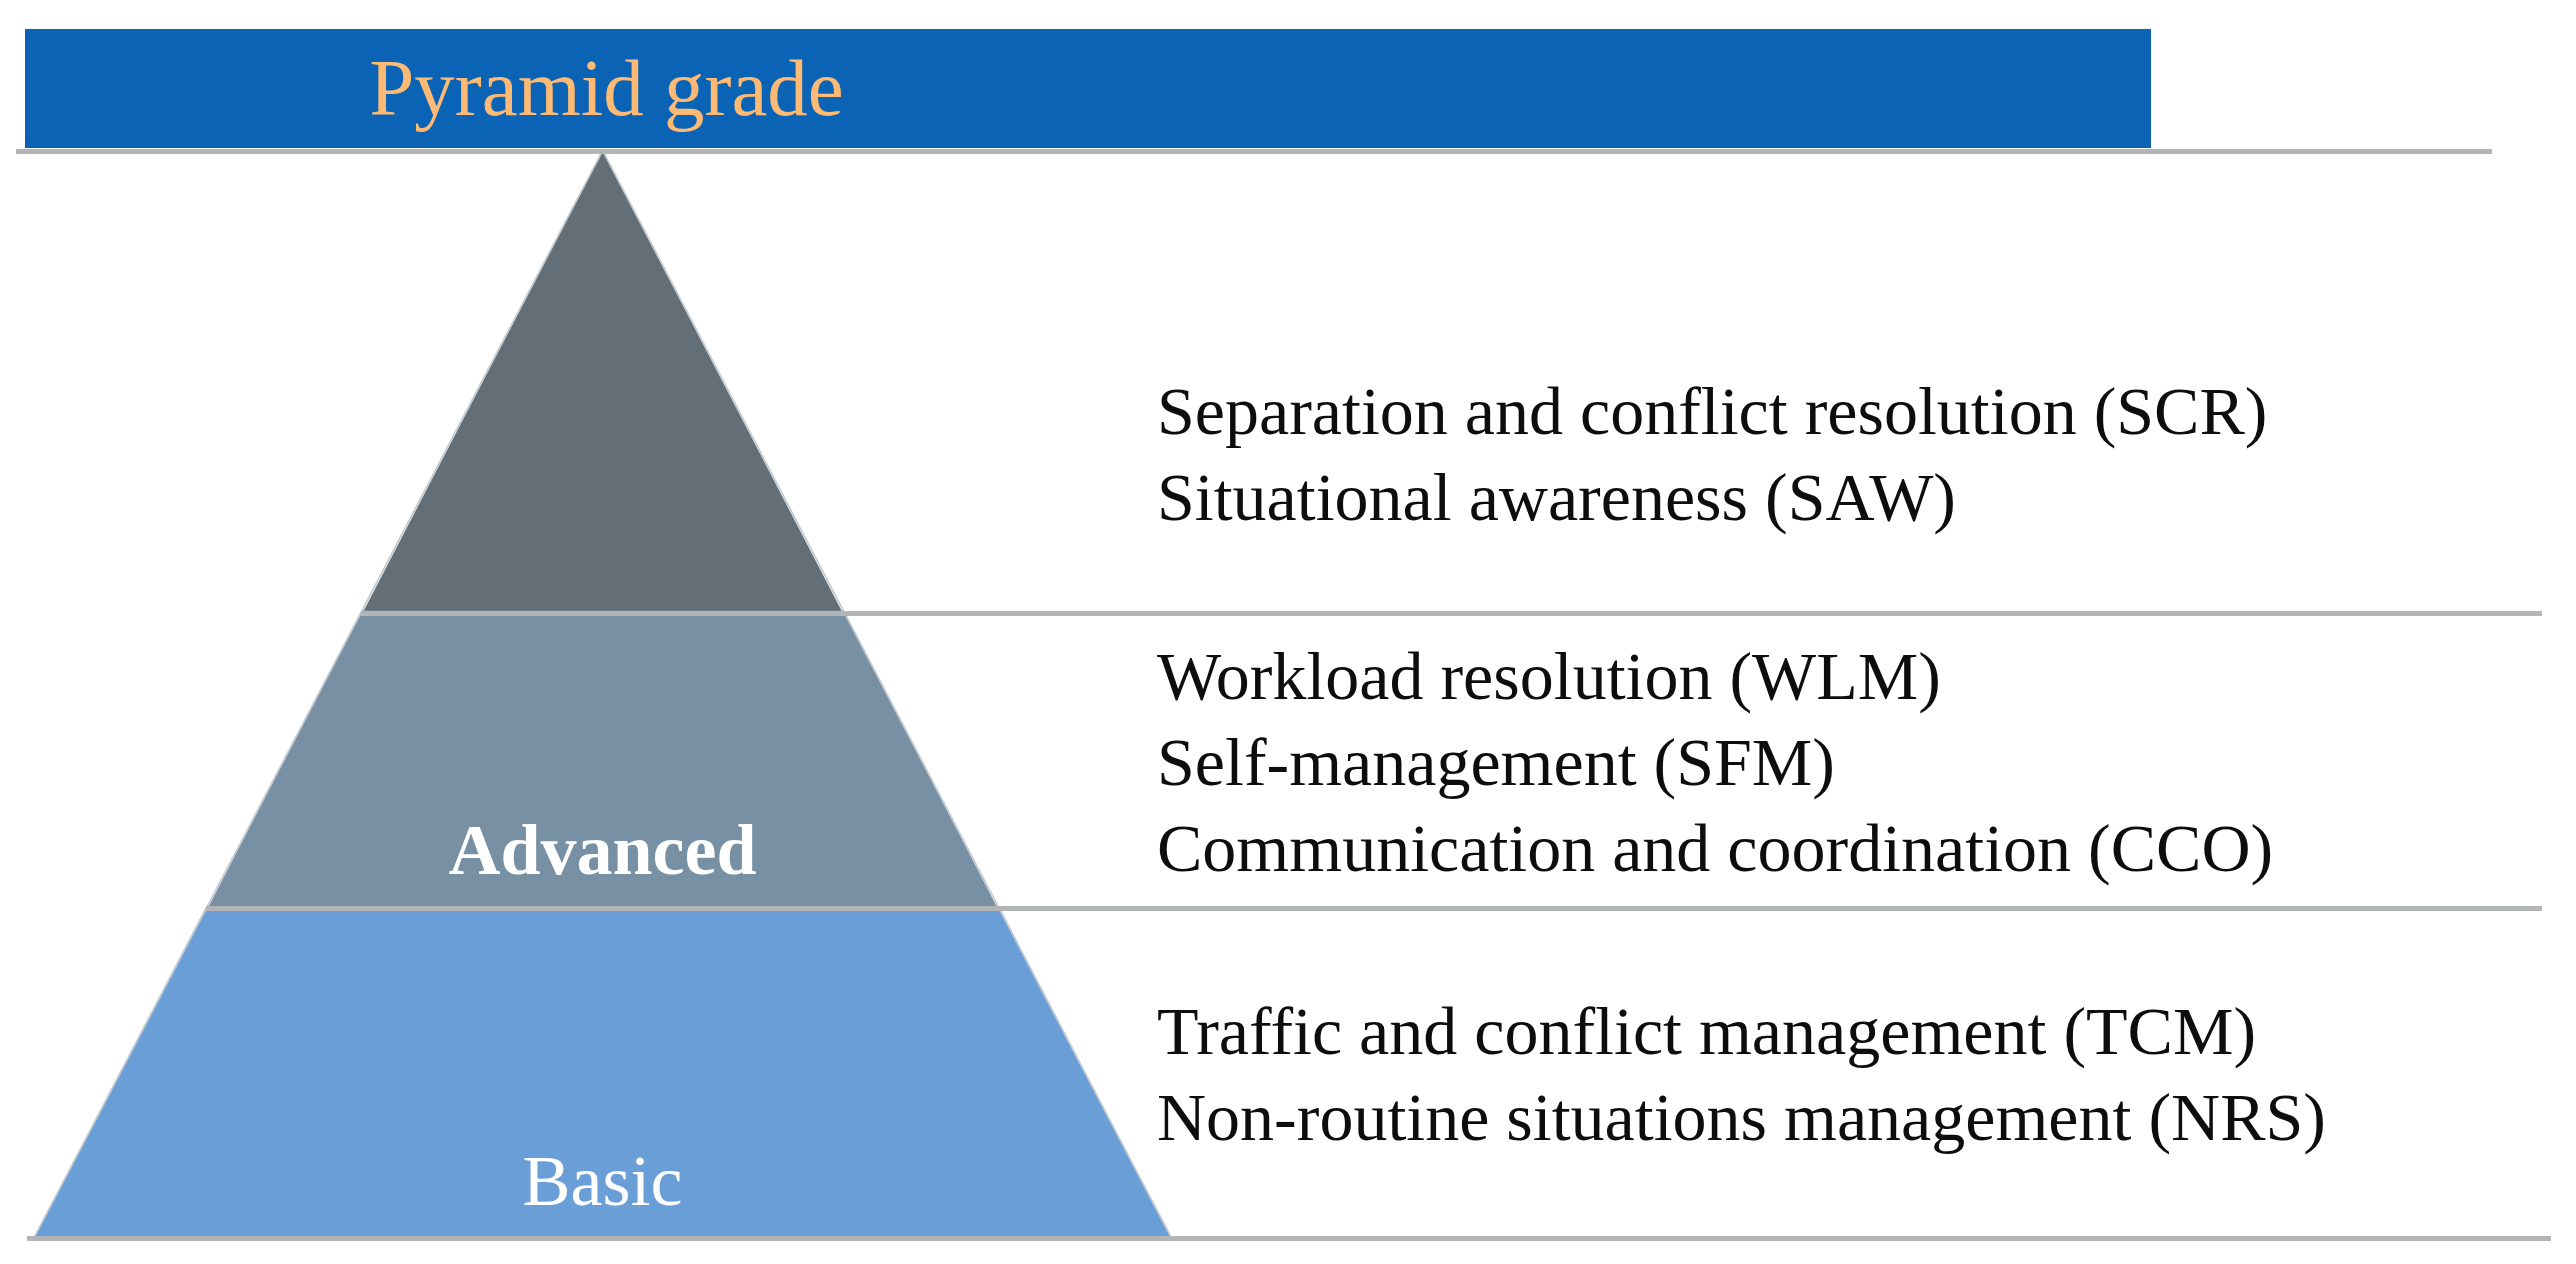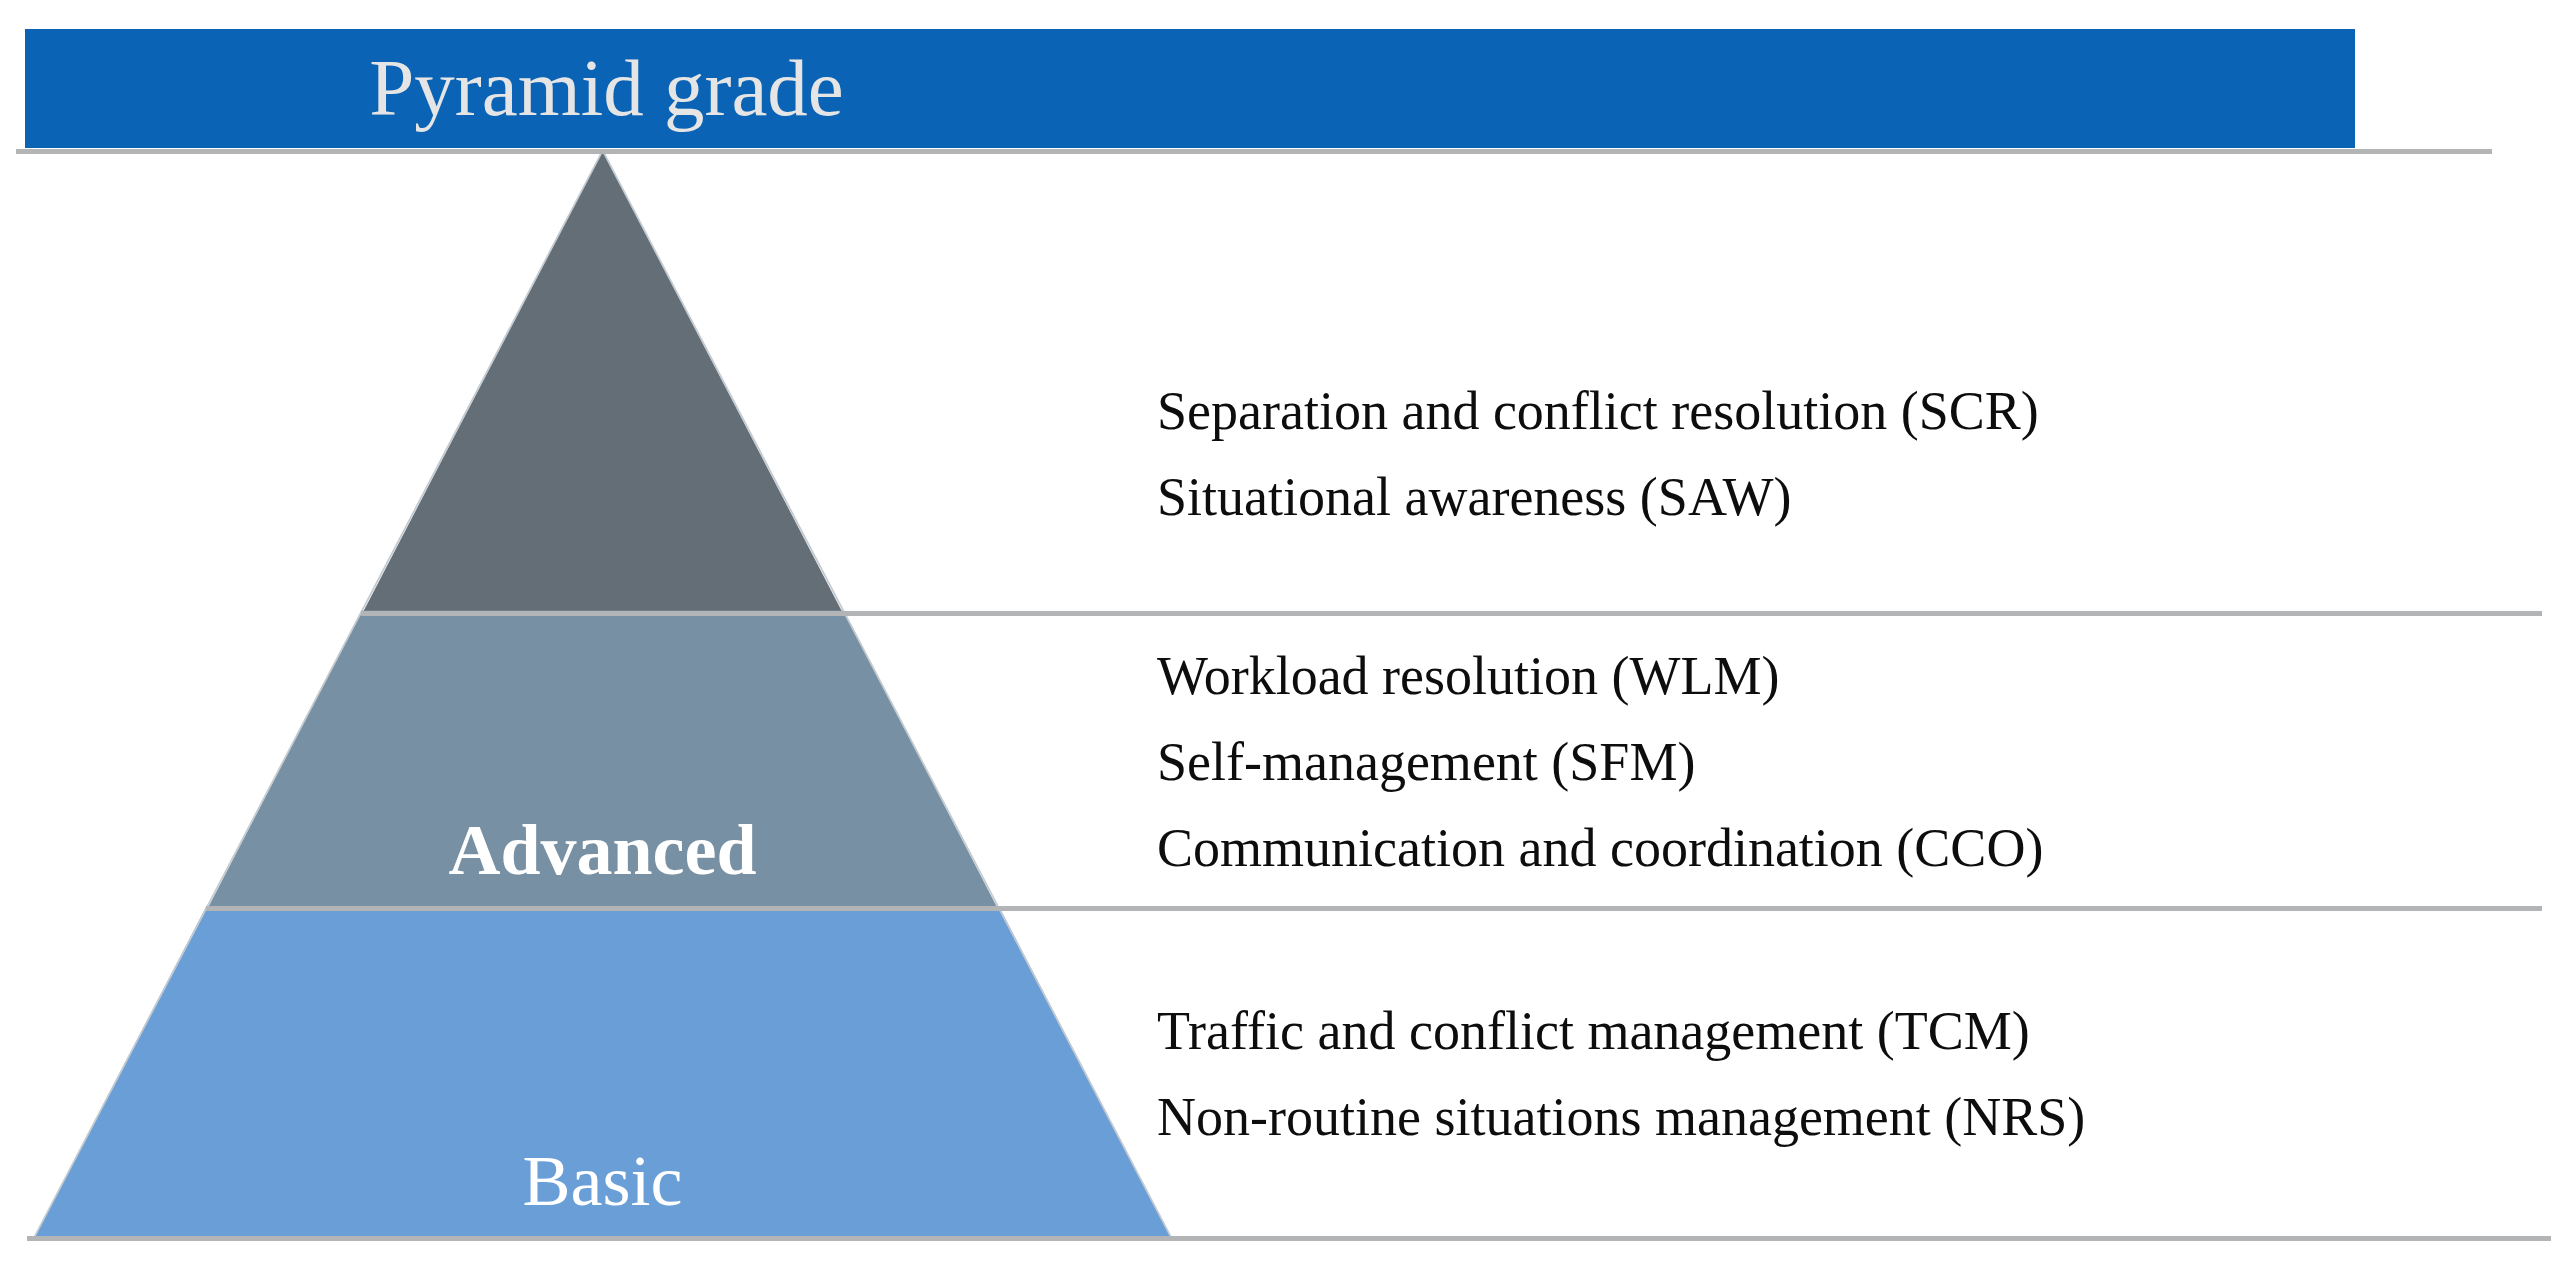--- a/index.html
+++ b/index.html
@@ -14,25 +14,25 @@
     background: #ffffff;
     font-family: "Liberation Serif", "DejaVu Serif", serif;
     overflow: hidden;
   }
 
   
   .header-bar {
     position: absolute;
     left: 25px;
     top: 29px;
-    width: 2330px;
+    width: 2126px;
     height: 119px;
     display: flex;
     align-items: center;
-    color: #e5e5e5;
+    color: #fdba74;
   }
   .header-cell {
     font-size: 81px;
     line-height: 119px;
     white-space: nowrap;
   }
   .header-cell-left {
     width: 1163px;
     text-align: center;
   }
@@ -72,21 +72,21 @@
     white-space: nowrap;
   }
   .pyr-label-high     { top: 520px; }
   .pyr-label-advanced { top: 807px; font-weight: bold; }
   .pyr-label-basic    { top: 1138px; }
 
   
   .items-block {
     position: absolute;
     left: 1157px;
-    font-size: 54px;
+    font-size: 68px;
     line-height: 86px;
     white-space: nowrap;
   }
   .items-block-high     { top: 368px; }
   .items-block-advanced { top: 633px; }
   .items-block-basic    { top: 988px; }
 </style>
 </head>
 <body>
 

